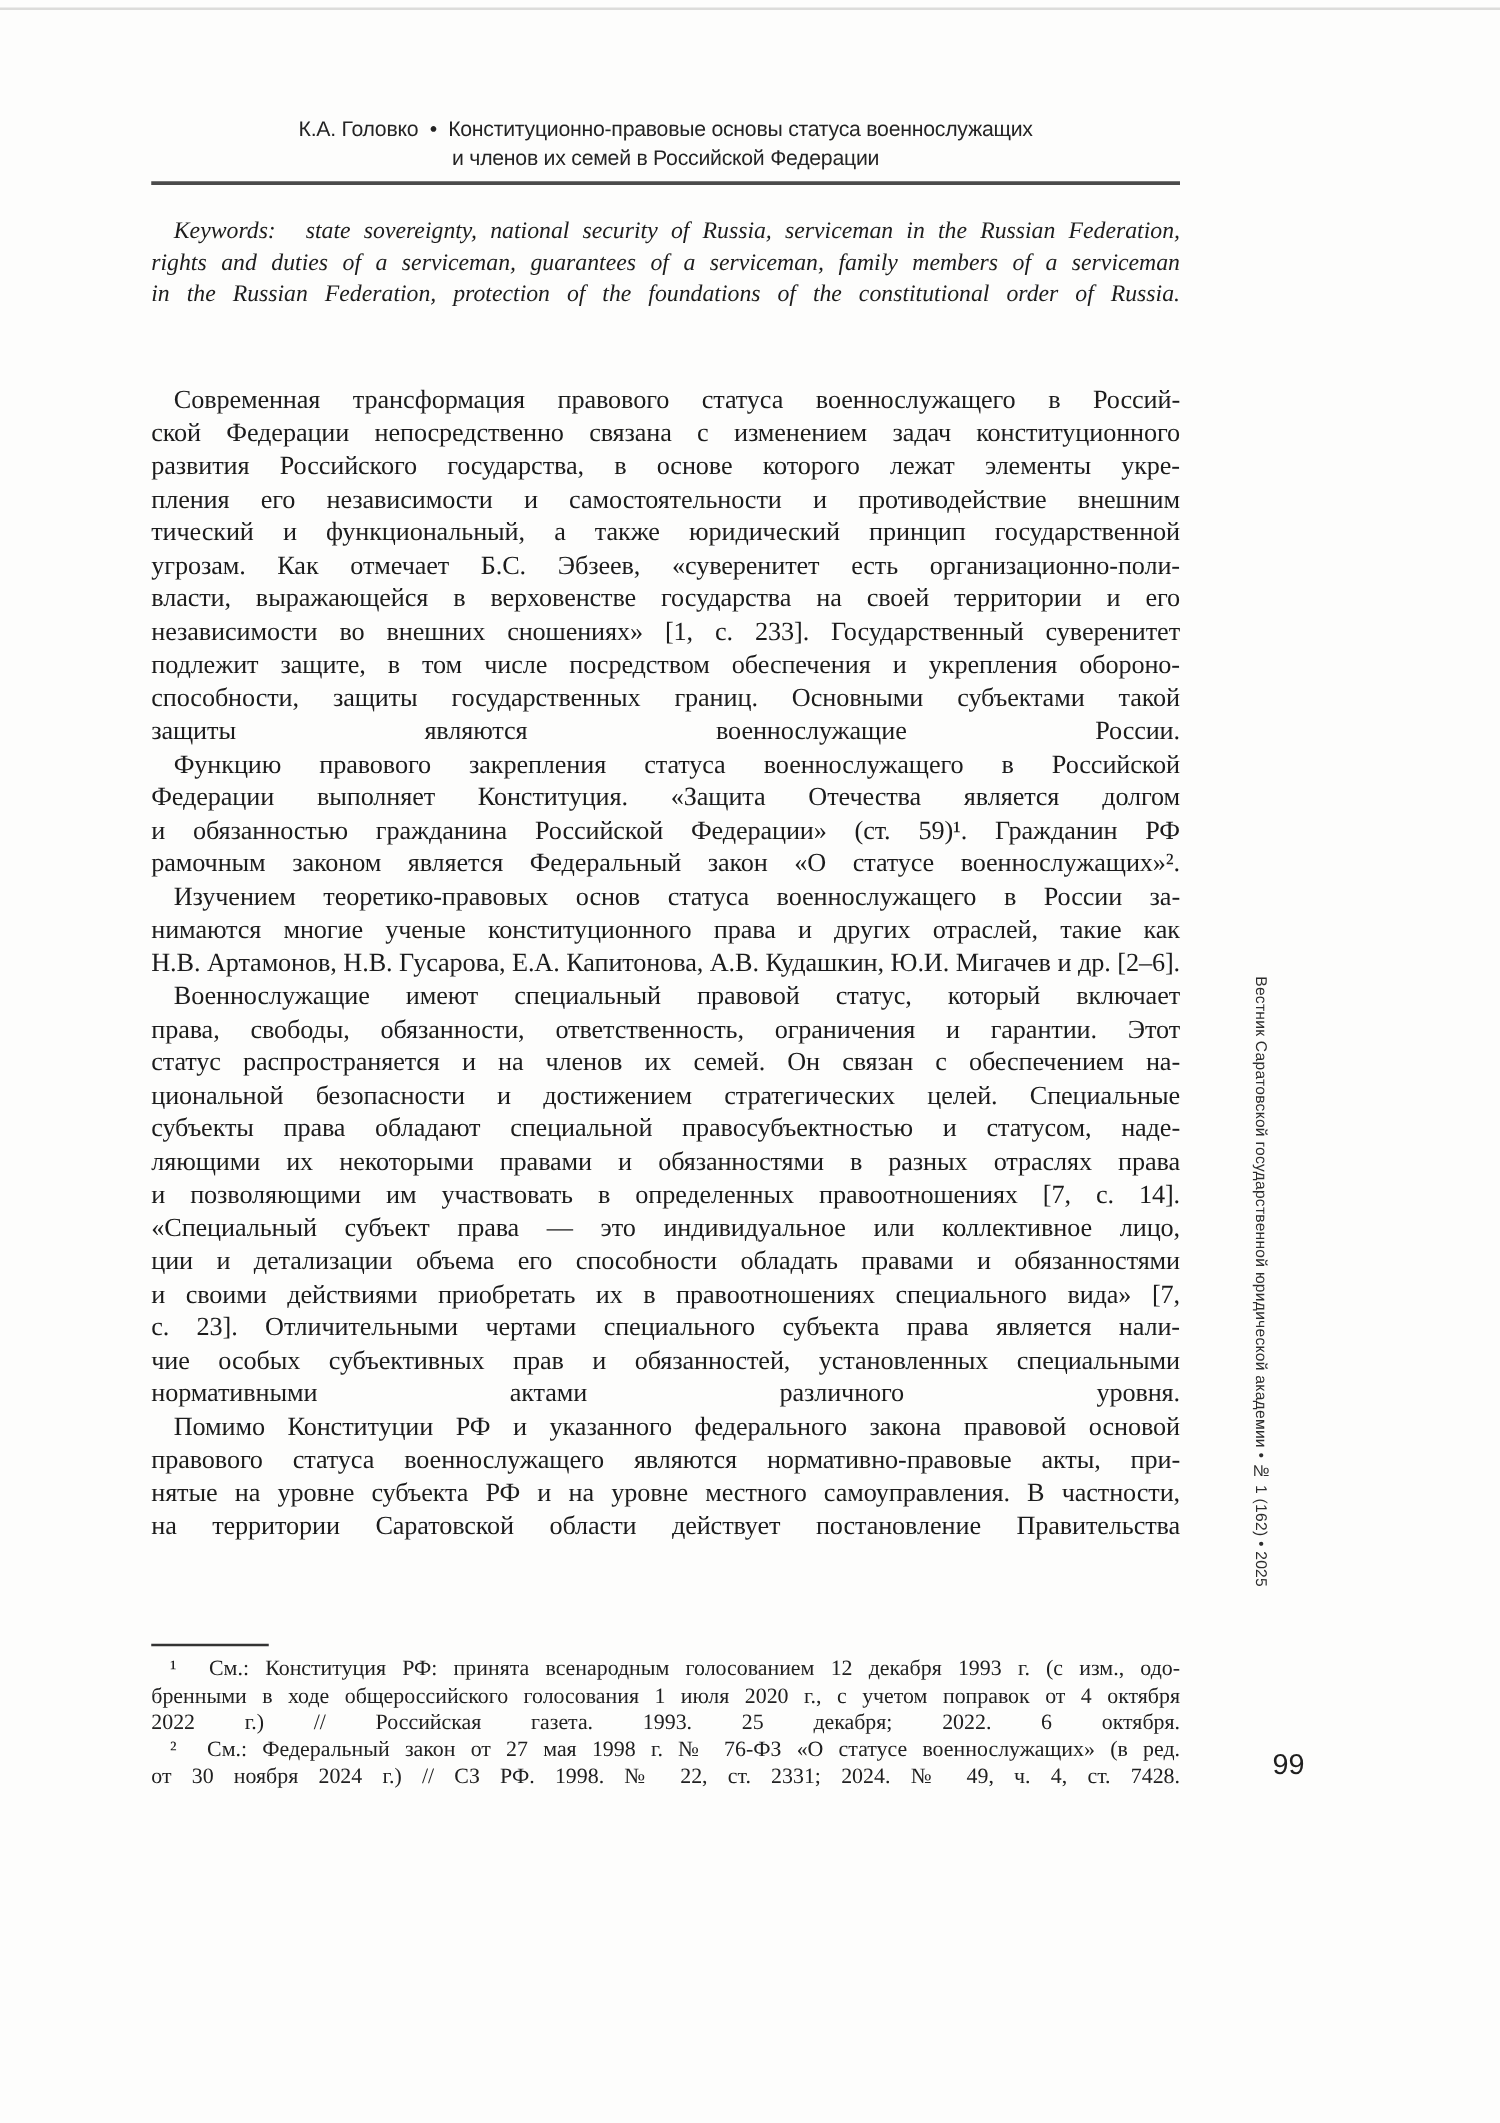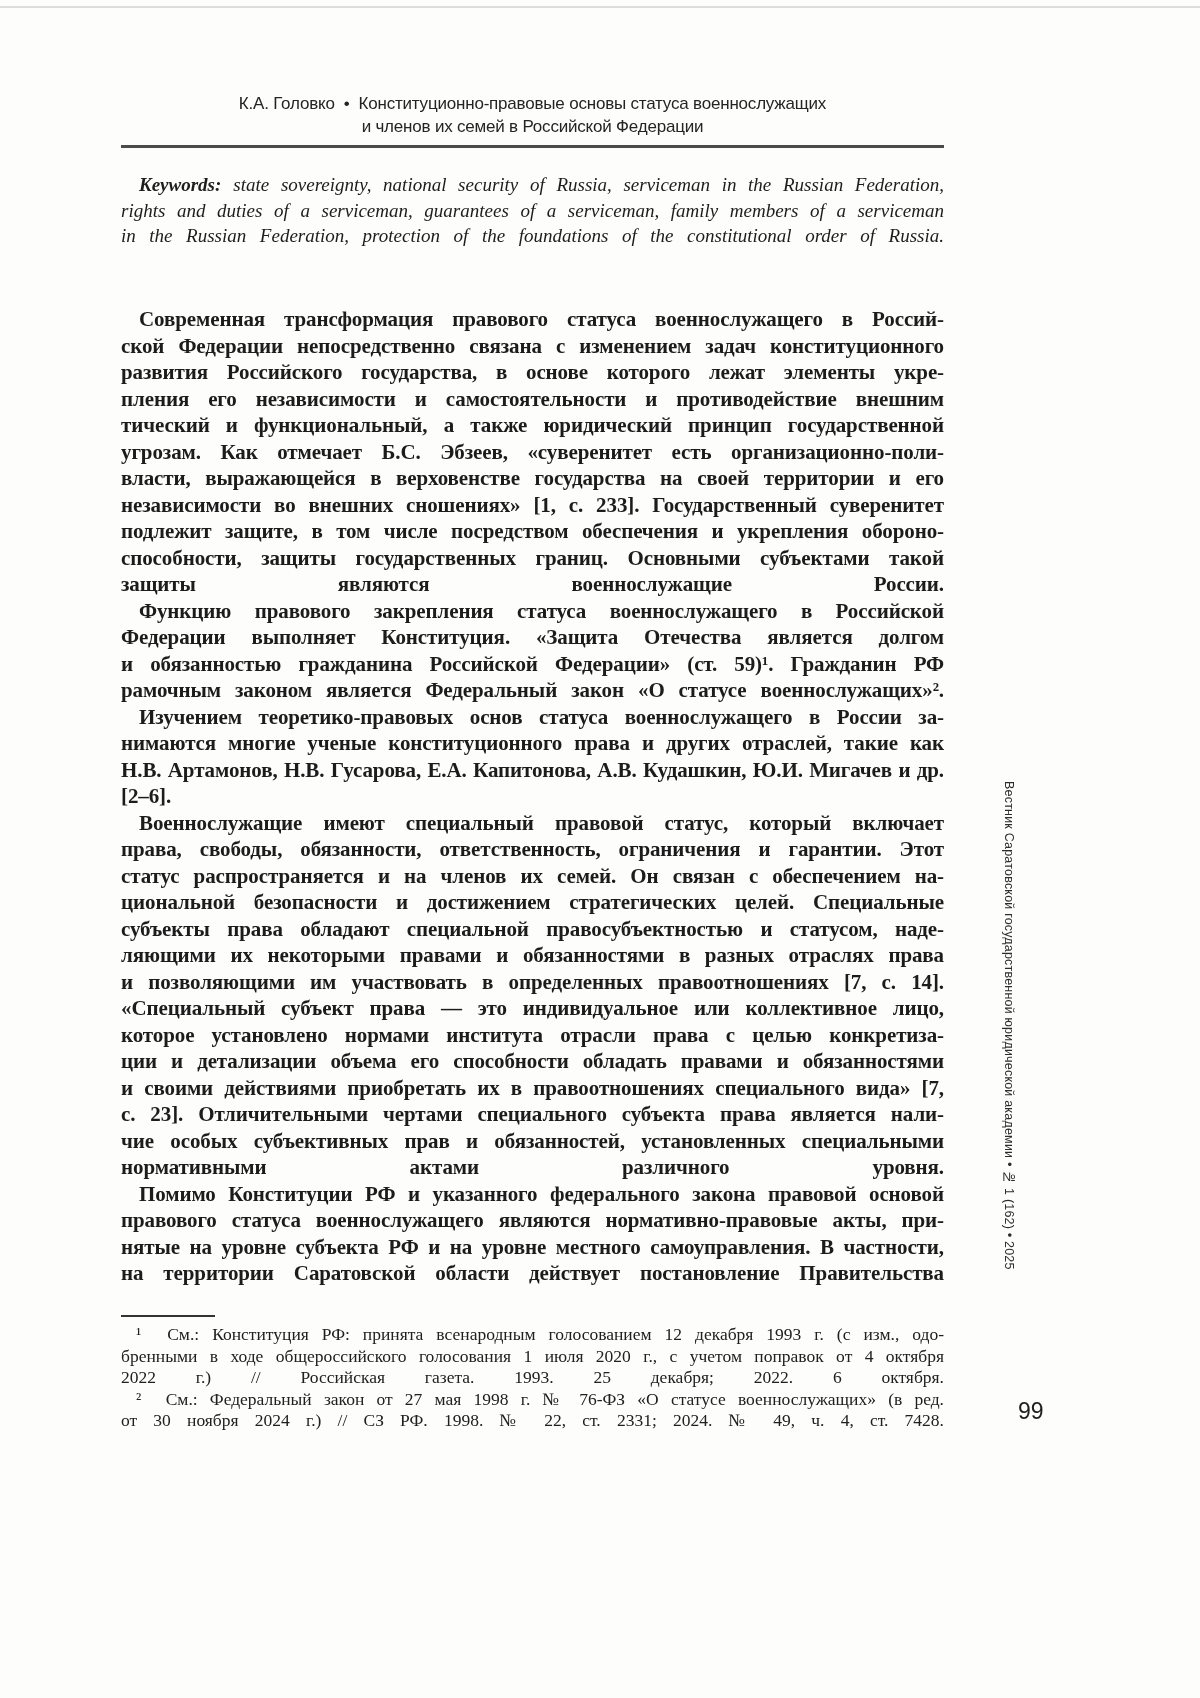--- a/index.html
+++ b/index.html
@@ -33,30 +33,29 @@
     background: #4b4b4b;
   }
 
   
   .keywords {
     position: absolute; top: 172px; left: 0; width: 100%;
     font-style: italic;
     font-size: 19px; line-height: 25.5px;
     color: #1d1d1d;
   }
-  .kw-label { font-weight: bold; margin-right: 12px; }
+  .kw-label { font-weight: normal; margin-right: 24px; }
   .kw-line.indent { text-indent: 18px; }
 
   
   .body-text {
     position: absolute; top: 306px; left: 0; width: 100%;
     font-size: 21px; line-height: 26.5px;
     letter-spacing: -0.1px;
     color: #1c1c1c;
-    font-weight: bold;
   }
   .line { text-align: justify; }
   .line.indent { text-indent: 18px; }
   .stretch { text-align-last: justify; }
 
   
   .fn-sep {
     position: absolute; top: 1315px; left: 0; width: 94px; height: 2px;
     background: #333;
   }
@@ -126,21 +125,20 @@
         <div class="line stretch" style="">нимаются многие ученые конституционного права и других отраслей, такие как</div>
         <div class="line stretch" style="">Н.В. Артамонов, Н.В. Гусарова, Е.А. Капитонова, А.В. Кудашкин, Ю.И. Мигачев и др. [2–6].</div>
         <div class="line indent stretch" style="">Военнослужащие имеют специальный правовой статус, который включает</div>
         <div class="line stretch" style="">права, свободы, обязанности, ответственность, ограничения и гарантии. Этот</div>
         <div class="line stretch" style="">статус распространяется и на членов их семей. Он связан с обеспечением на-</div>
         <div class="line stretch" style="">циональной безопасности и достижением стратегических целей. Специальные</div>
         <div class="line stretch" style="">субъекты права обладают специальной правосубъектностью и статусом, наде-</div>
         <div class="line stretch" style="">ляющими их некоторыми правами и обязанностями в разных отраслях права</div>
         <div class="line stretch" style="">и позволяющими им участвовать в определенных правоотношениях [7, с. 14].</div>
         <div class="line stretch" style="">«Специальный субъект права — это индивидуальное или коллективное лицо,</div>
-        <div class="line stretch" style="">которое установлено нормами института отрасли права с целью конкретиза-</div>
         <div class="line stretch" style="">ции и детализации объема его способности обладать правами и обязанностями</div>
         <div class="line stretch" style="">и своими действиями приобретать их в правоотношениях специального вида» [7,</div>
         <div class="line stretch" style="">с. 23]. Отличительными чертами специального субъекта права является нали-</div>
         <div class="line stretch" style="">чие особых субъективных прав и обязанностей, установленных специальными</div>
         <div class="line stretch" style="">нормативными актами различного уровня.</div>
         <div class="line indent stretch" style="">Помимо Конституции РФ и указанного федерального закона правовой основой</div>
         <div class="line stretch" style="">правового статуса военнослужащего являются нормативно-правовые акты, при-</div>
         <div class="line stretch" style="">нятые на уровне субъекта РФ и на уровне местного самоуправления. В частности,</div>
         <div class="line stretch" style="">на территории Саратовской области действует постановление Правительства</div>
       </div>

